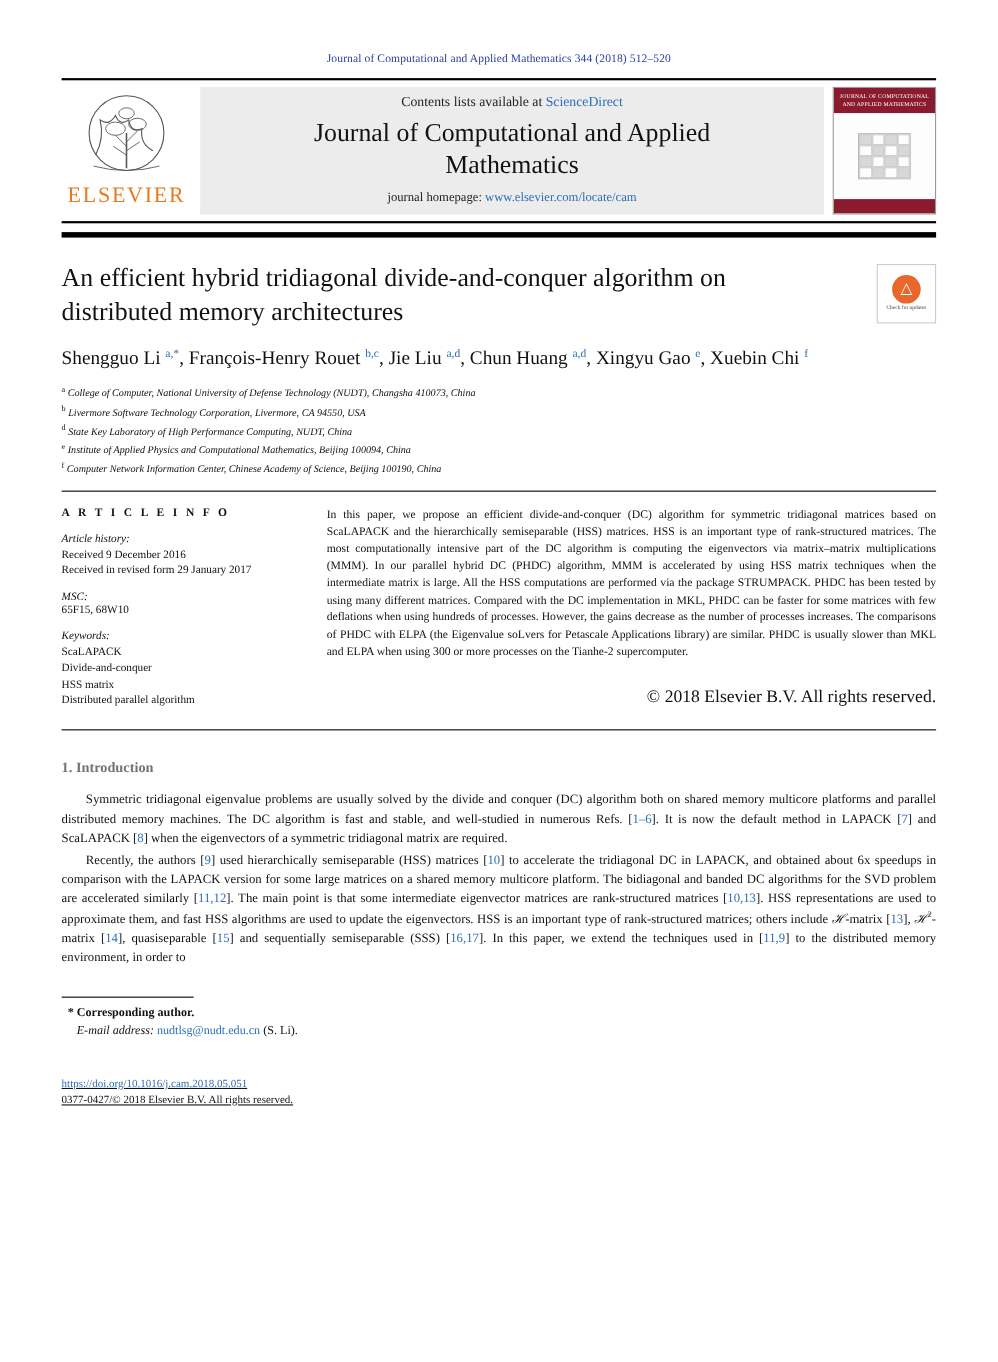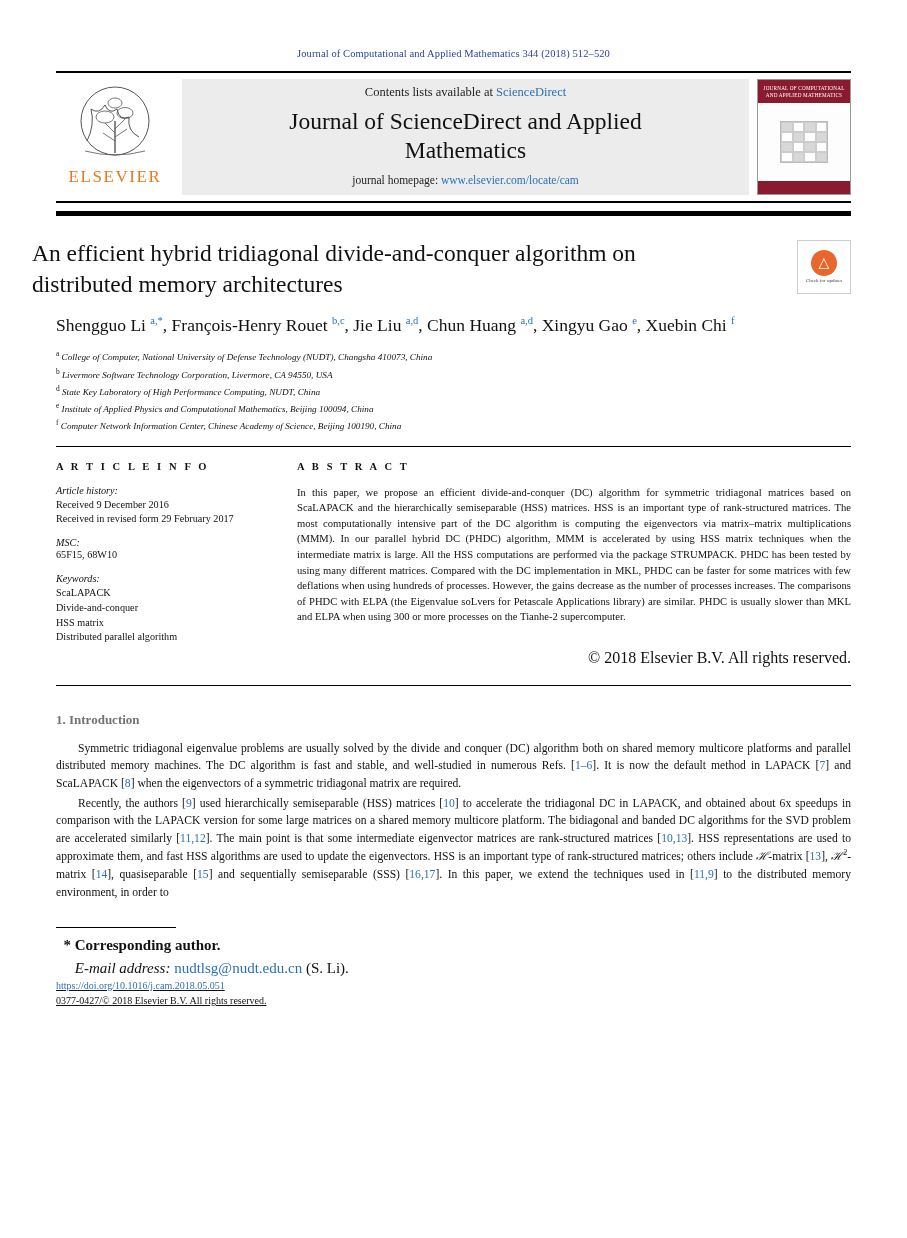--- a/index.html
+++ b/index.html
@@ -44,21 +44,21 @@
     flex: 0 0 118px;
     display: flex;
     flex-direction: column;
     align-items: center;
     justify-content: flex-start;
     padding-top: 2px;
   }
   .tree-svg { display:block; }
   .elsevier-word {
     font-family: "Liberation Serif", serif;
-    font-size: 17px;
+    font-size: 20px;
     letter-spacing: 1.6px;
     color: #e87a1e;
     font-weight: 400;
     margin-top: 2px;
   }
   .center-block {
     flex: 1 1 auto;
     background: #ececec;
     margin: 0 8px;
     display: flex;
@@ -133,21 +133,21 @@
     grid-template-columns: repeat(4, 1fr);
     grid-template-rows: repeat(4, 1fr);
   }
   .cover-grid div { border: .5px solid #ccc; }
   .cover-grid div.f { background: #d8d8d8; }
   .thickbar {
     margin: 8px 56px 0 56px;
     border-top: 5px solid #000;
   }
   .title-area {
-    margin: 22px 56px 0 32px;
+    margin: 22px 56px 0 56px;
     position: relative;
   }
   h1.paper-title {
     font-family: "Liberation Serif", serif;
     font-weight: 400;
     font-size: 23.5px;
     line-height: 1.3;
     margin: 0;
     width: 700px;
     color: #111;
@@ -271,21 +271,21 @@
     color: #2b6fb5;
     text-decoration: none;
   }
   .footnote-rule {
     margin: 26px 56px 0 56px;
     border-top: 1px solid #000;
     width: 120px;
   }
   .footnotes {
     margin: 6px 56px 0 56px;
-    font-size: 15px;
+    font-size: 11px;
     line-height: 1.5;
     color: #111;
   }
   .footnotes .star { font-weight: 700; }
   .footnotes .em { font-style: italic; }
   .footnotes a { color: #2b6fb5; text-decoration: none; }
   .bottom-meta {
     position: absolute;
     left: 56px;
     bottom: 20px;
@@ -318,21 +318,21 @@
         <path d="M20 70 Q50 78 80 70" fill="none" stroke="#555" stroke-width=".8"></path>
       </svg>
       <div class="elsevier-word">ELSEVIER</div>
     </div>
 
     <div class="center-block">
       <div class="contents-line">
         <span>Contents lists available at </span><span class="sd">ScienceDirect</span>
       </div>
       <div class="journal-title">
-        <div>Journal of ScienceDirect and Applied</div>
+        <div>Journal of Computational and Applied</div>
         <div>Mathematics</div>
       </div>
       <div class="homepage-line">
         <span>journal homepage: </span><a href="#">www.elsevier.com/locate/cam</a>
       </div>
     </div>
 
     <div class="cover">
       <div class="cover-top">JOURNAL OF COMPUTATIONAL AND APPLIED MATHEMATICS</div>
       <div class="cover-mid">
@@ -380,35 +380,34 @@
   </div>
 
   <div class="rule-thin"></div>
 
   <div class="info-abstract">
     <div class="col-info">
       <div class="hdr">A R T I C L E   I N F O</div>
       <div class="info-sub">Article history:</div>
       <div class="info-block">
         <div class="info-line">Received 9 December 2016</div>
-        <div class="info-line">Received in revised form 29 February 2017</div>
+        <div class="info-line">Received in revised form 29 January 2017</div>
       </div>
       <div class="info-sub">MSC:</div>
       <div class="info-line">65F15, 68W10</div>
       <div class="info-sub">Keywords:</div>
       <div class="info-block">
         <div class="info-line">ScaLAPACK</div>
         <div class="info-line">Divide-and-conquer</div>
         <div class="info-line">HSS matrix</div>
         <div class="info-line">Distributed parallel algorithm</div>
       </div>
     </div>
 
     <div class="col-abs">
-      <div class="hdr">A B S T R A C T</div>
       <div class="abs-text">In this paper, we propose an efficient divide-and-conquer (DC) algorithm for symmetric tridiagonal matrices based on ScaLAPACK and the hierarchically semiseparable (HSS) matrices. HSS is an important type of rank-structured matrices. The most computationally intensive part of the DC algorithm is computing the eigenvectors via matrix–matrix multiplications (MMM). In our parallel hybrid DC (PHDC) algorithm, MMM is accelerated by using HSS matrix techniques when the intermediate matrix is large. All the HSS computations are performed via the package STRUMPACK. PHDC has been tested by using many different matrices. Compared with the DC implementation in MKL, PHDC can be faster for some matrices with few deflations when using hundreds of processes. However, the gains decrease as the number of processes increases. The comparisons of PHDC with ELPA (the Eigenvalue soLvers for Petascale Applications library) are similar. PHDC is usually slower than MKL and ELPA when using 300 or more processes on the Tianhe-2 supercomputer.</div>
       <div class="abs-copy">© 2018 Elsevier B.V. All rights reserved.</div>
     </div>
   </div>
 
   <div class="rule-thin2"></div>
 
   <div class="section-title">1.  Introduction</div>
 
   <div class="body-text">

